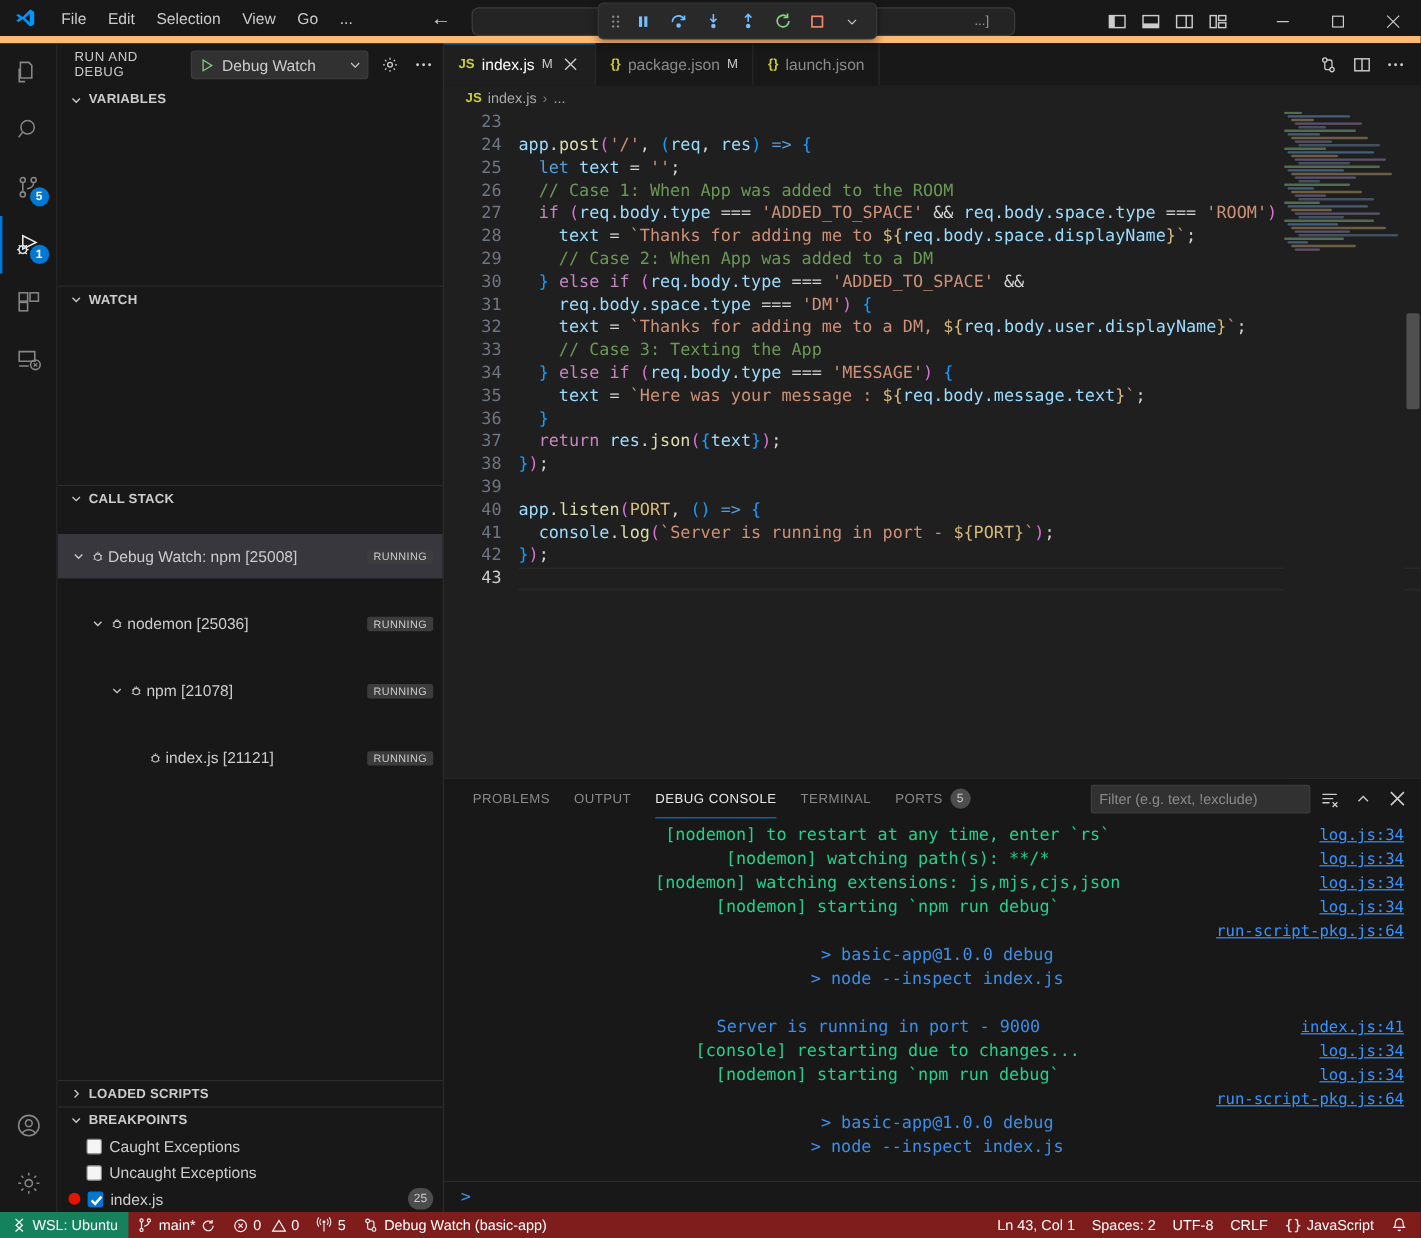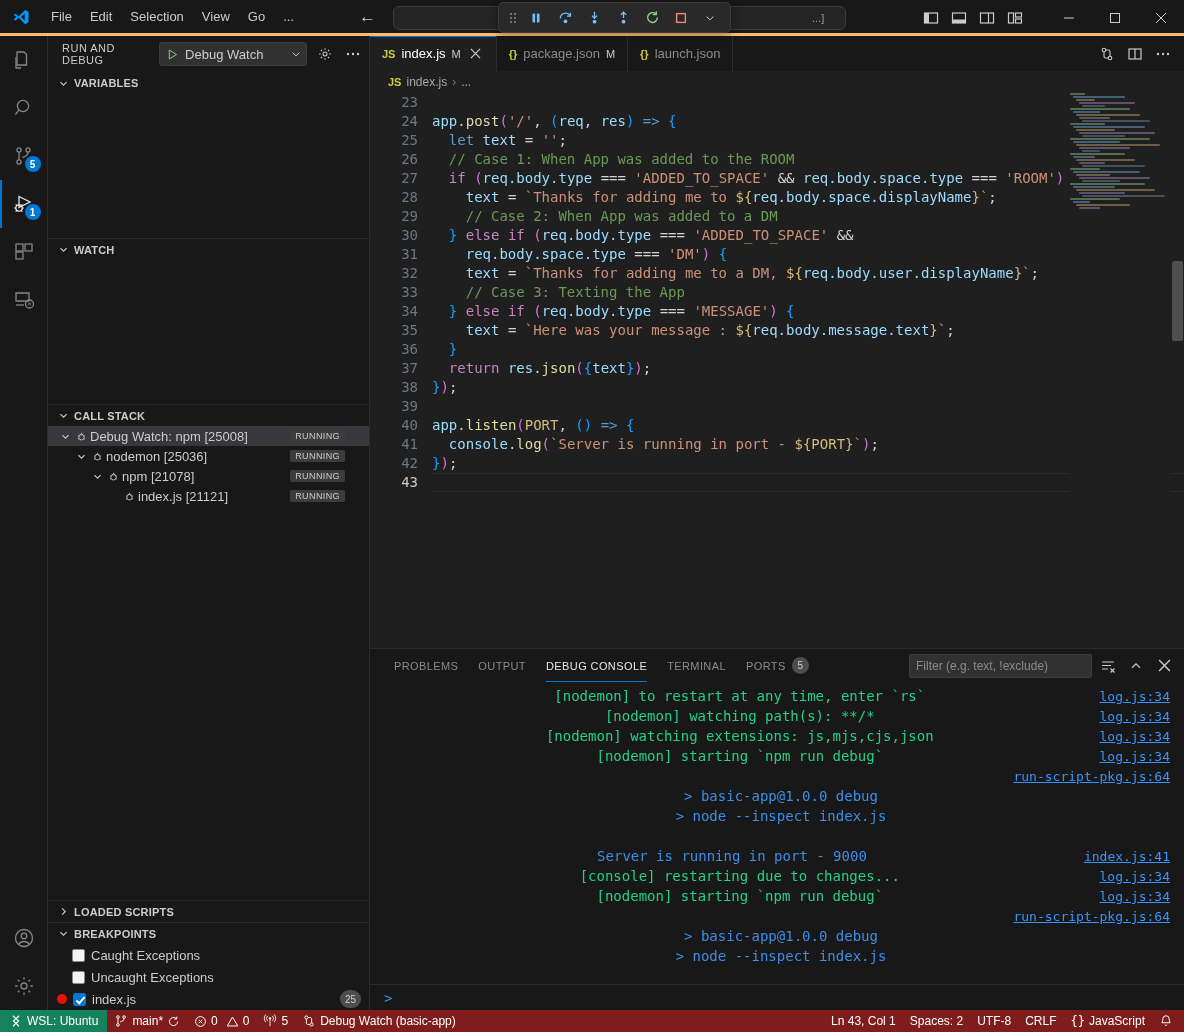--- a/index.html
+++ b/index.html
@@ -8,21 +8,21 @@
     background: #1e1e1e;
     font-family: "Liberation Sans", sans-serif;
     color: #cccccc;
     overflow: hidden;
   }
   .app { width: 1184px; height: 1032px; display: flex; flex-direction: column; position: relative; }
 
   
   .titlebar {
     height: 36px; background: #181818; display: flex; align-items: center;
-    border-bottom: 3px solid #fdba74; flex: none; position: relative;
+    border-bottom: 6px solid #fdba74; flex: none; position: relative;
   }
   .vscode-logo { width: 42px; display: flex; align-items: center; justify-content: center; }
   .menu { display: flex; align-items: center; gap: 0; }
   .menu-item {
     font-size: 13px; color: #cccccc; padding: 4px 9px; cursor: default; white-space: nowrap;
   }
   .navarrows { display: flex; align-items: center; gap: 14px; margin-left: 56px; }
   .navarrow { color: #cccccc; font-size: 17px; line-height: 1; }
   .navarrow.dim { color: #6c6c6c; }
   .cmdcenter {
@@ -96,22 +96,22 @@
   .section-header .chev { width: 14px; display: flex; align-items: center; justify-content: center; color: #cccccc; }
   .section-body { overflow: hidden; }
 
   .sec-variables { height: 166px; }
   .sec-watch { height: 166px; }
   .sec-callstack { flex: 1; min-height: 0; }
   .sec-loaded { flex: none; }
   .sec-breakpoints { flex: none; }
 
   .stack-row {
-    height: 20px; display: flex; align-items: center; font-size: 13px; color: #cccccc;
-    padding-right: 24px; position: relative;
+    height: 37px; display: flex; align-items: center; font-size: 13px; color: #cccccc;
+    padding-right: 8px; position: relative; margin-top: 19px;
   }
   .stack-row.selected { background: #37373d; }
   .stack-row .twisty { width: 14px; display: flex; align-items: center; justify-content: center; color: #cccccc; flex: none; }
   .stack-row .bug { width: 18px; display: flex; align-items: center; justify-content: center; flex: none; }
   .stack-row .nm { flex: 1; white-space: nowrap; overflow: hidden; text-overflow: ellipsis; }
   .state-badge {
     background: #3c3c3c; color: #cccccc; font-size: 9px; letter-spacing: .4px;
     padding: 1px 5px; border-radius: 2px; font-weight: 400; flex: none;
   }
   .bp-row { height: 22px; display: flex; align-items: center; font-size: 13px; padding: 0 8px 0 10px; gap: 6px; }

